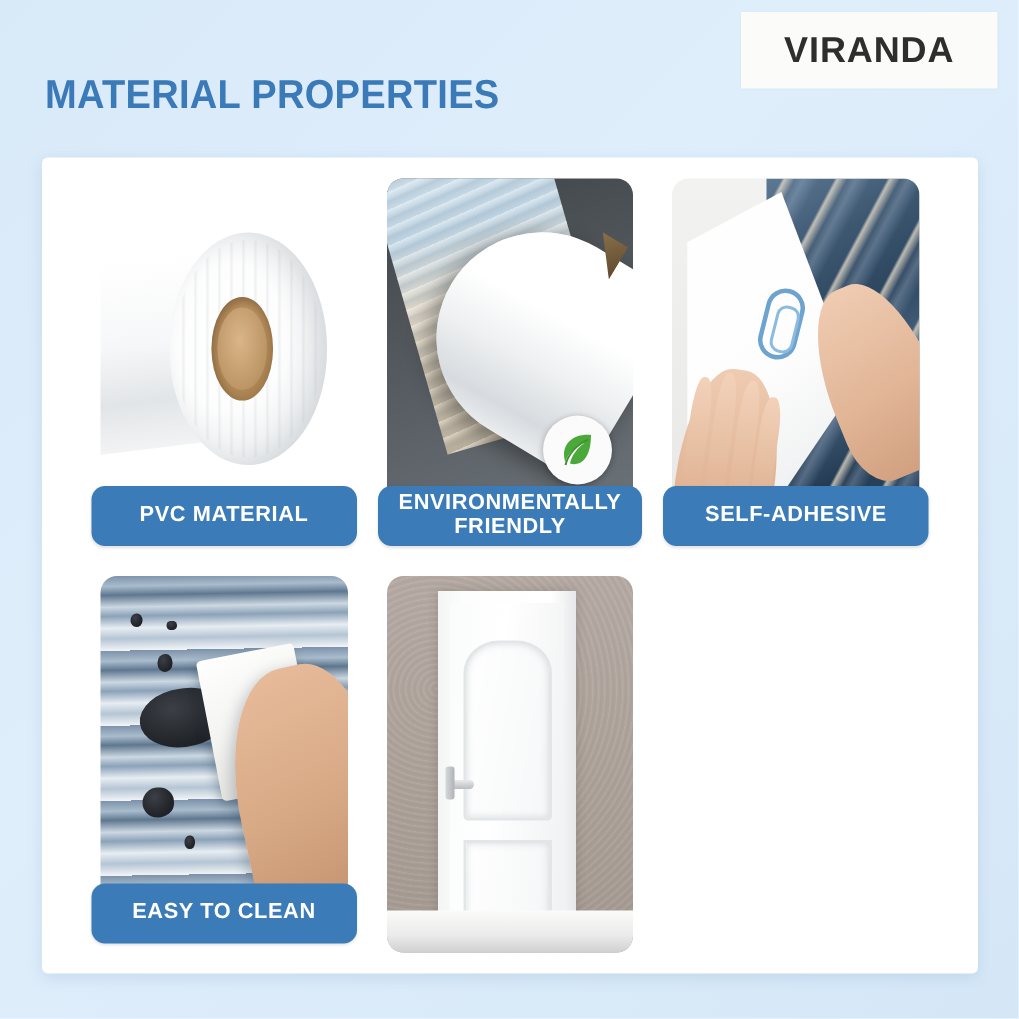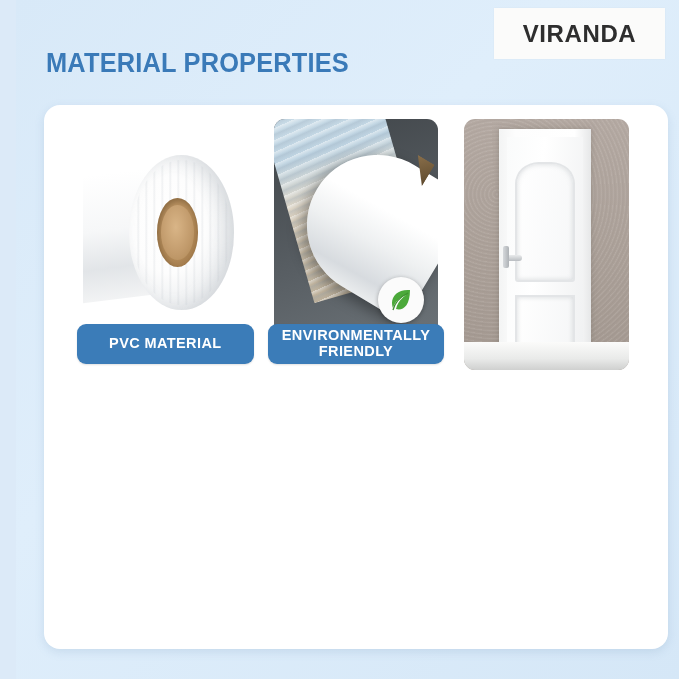--- a/index.html
+++ b/index.html
@@ -8,21 +8,20 @@
     width: 679px; height: 679px;
     font-family: "Liberation Sans", sans-serif;
     background: #dceaf8;
     overflow: hidden;
     position: relative;
   }
 
   .page {
     position: absolute; inset: 0;
     background: linear-gradient(135deg, #d8e9f8 0%, #dfeefb 40%, #d5e7f7 100%);
-    margin-left: 16px;
   }
 
   
   .logo-box {
     position: absolute; top: 8px; right: 14px;
     width: 171px; height: 51px;
     background: #fbfbfa;
     display: flex; align-items: center; justify-content: center;
     box-shadow: 0 0 2px rgba(0,0,0,0.04);
   }
@@ -40,21 +39,21 @@
     transform: scaleX(0.94);
     transform-origin: left center;
   }
 
   
   .card {
     position: absolute;
     left: 28px; top: 105px;
     width: 624px; height: 544px;
     background: #ffffff;
-    border-radius: 16px;
+    border-radius: 4px;
     box-shadow: 0 3px 10px rgba(100,140,180,0.18);
     padding: 14px 33px;
   }
 
   .grid {
     width: 100%; height: 100%;
     display: grid;
     grid-template-columns: repeat(3, 1fr);
     grid-template-rows: repeat(2, 1fr);
     column-gap: 14px;
@@ -362,22 +361,51 @@
           <div class="eco-badge">
             <svg width="30" height="30" viewBox="0 0 30 30" aria-hidden="true">
               <path d="M24 5C13 4 6 10 6 18c0 3 1 5 1 5s2-9 13-13c0 0-8 5-10 14 6 2 14-2 14-19z" fill="#4ba93a"></path>
               <path d="M7 25c2-8 7-13 15-17" stroke="#3f9130" stroke-width="1.3" fill="none"></path>
             </svg>
           </div>
         </div>
         <div class="tile-label two-line">ENVIRONMENTALLY<br>FRIENDLY</div>
       </div>
 
-
-
+      <div class="tile">
+        <div class="tile-photo ph-adh">
+          <div class="adh-marble"></div>
+          <div class="adh-sheet"></div>
+          <div class="adh-clip"></div>
+          <div class="hand adh-hand-r"></div>
+          <div class="hand adh-hand-l">
+            <div class="fg" style="left:6%;"></div>
+            <div class="fg" style="left:30%; top:2%; height:78%;"></div>
+            <div class="fg" style="left:54%; top:5%; height:74%;"></div>
+            <div class="fg" style="left:77%; top:12%; height:62%;"></div>
+          </div>
+        </div>
+        <div class="tile-label">SELF-ADHESIVE</div>
+      </div>
+
+
+      <div class="tile">
+        <div class="tile-photo ph-clean">
+          <div class="stain" style="left:16%; top:33%; width:36%; height:17%; transform:rotate(-7deg);"></div>
+          <div class="stain" style="left:17%; top:62%; width:13%; height:9%;"></div>
+          <div class="stain" style="left:12%; top:11%; width:5%;  height:4%;"></div>
+          <div class="stain" style="left:27%; top:13%; width:4%;  height:3%;"></div>
+          <div class="stain" style="left:23%; top:23%; width:6%;  height:5%;"></div>
+          <div class="stain" style="left:47%; top:24%; width:8%;  height:6%;"></div>
+          <div class="stain" style="left:34%; top:76%; width:4%;  height:4%;"></div>
+          <div class="cloth"></div>
+          <div class="clean-hand"></div>
+        </div>
+        <div class="tile-label">EASY TO CLEAN</div>
+      </div>
 
       <div class="tile">
         <div class="tile-photo ph-door">
           <div class="door-frame"></div>
           <div class="door-panel"></div>
           <div class="door-inset-top"></div>
           <div class="door-inset-bot"></div>
           <div class="door-handle"></div>
           <div class="skirting"></div>
         </div>

